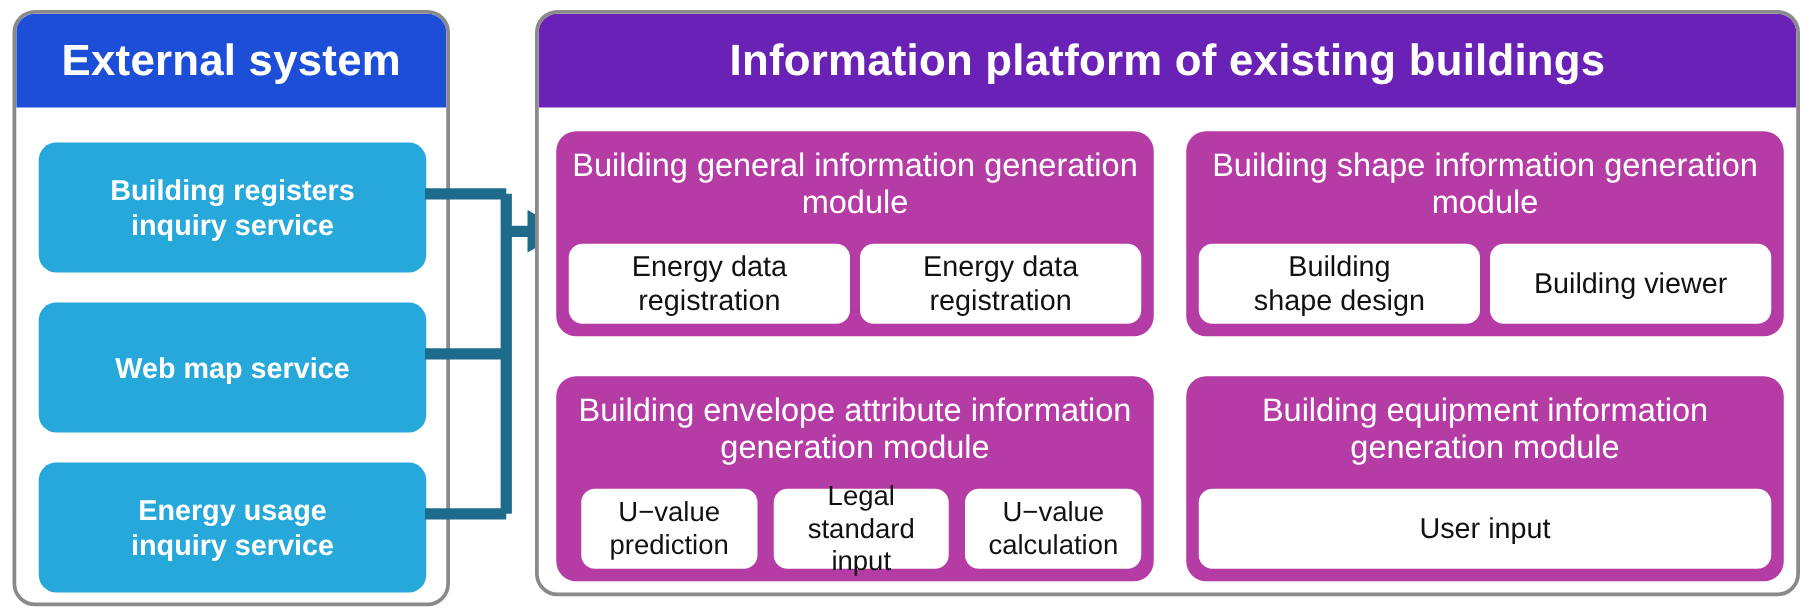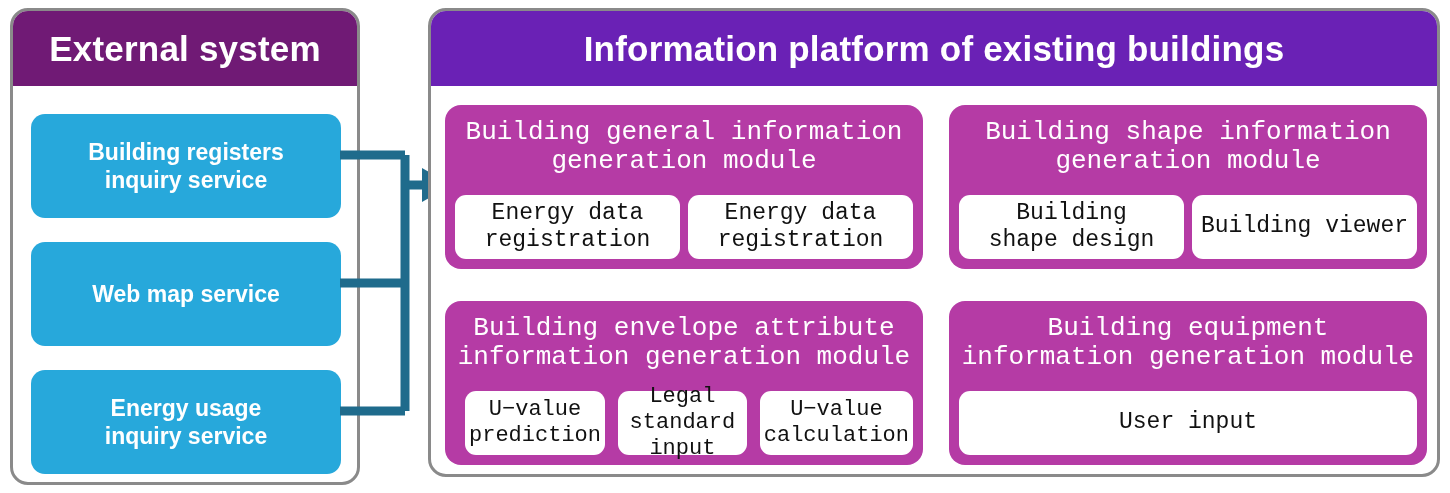--- a/index.html
+++ b/index.html
@@ -45,21 +45,21 @@
 
   
   #external-panel {
     left: 10px;
     top: 8px;
     width: 350px;
     height: 477px;
   }
   #external-header {
     height: 75px;
-    background: #701a75;
+    background: #1d4ed8;
     font-size: 35px;
     font-weight: bold;
   }
 
   .service-box {
     position: absolute;
     left: 18px;
     width: 310px;
     background: #27a8db;
     border-radius: 14px;
@@ -91,21 +91,20 @@
     font-size: 35px;
     font-weight: bold;
   }
 
   .module {
     position: absolute;
     background: #b53ba5;
     border-radius: 16px;
     box-sizing: border-box;
     padding: 0;
-    font-family: Liberation Mono, monospace;
   }
   #module-0 { left: 14px;  top: 94px;  width: 478px; height: 164px; }
   #module-1 { left: 518px; top: 94px;  width: 478px; height: 164px; }
   #module-2 { left: 14px;  top: 290px; width: 478px; height: 164px; }
   #module-3 { left: 518px; top: 290px; width: 478px; height: 164px; }
 
   .module-title {
     color: #ffffff;
     font-size: 26px;
     font-weight: normal;

